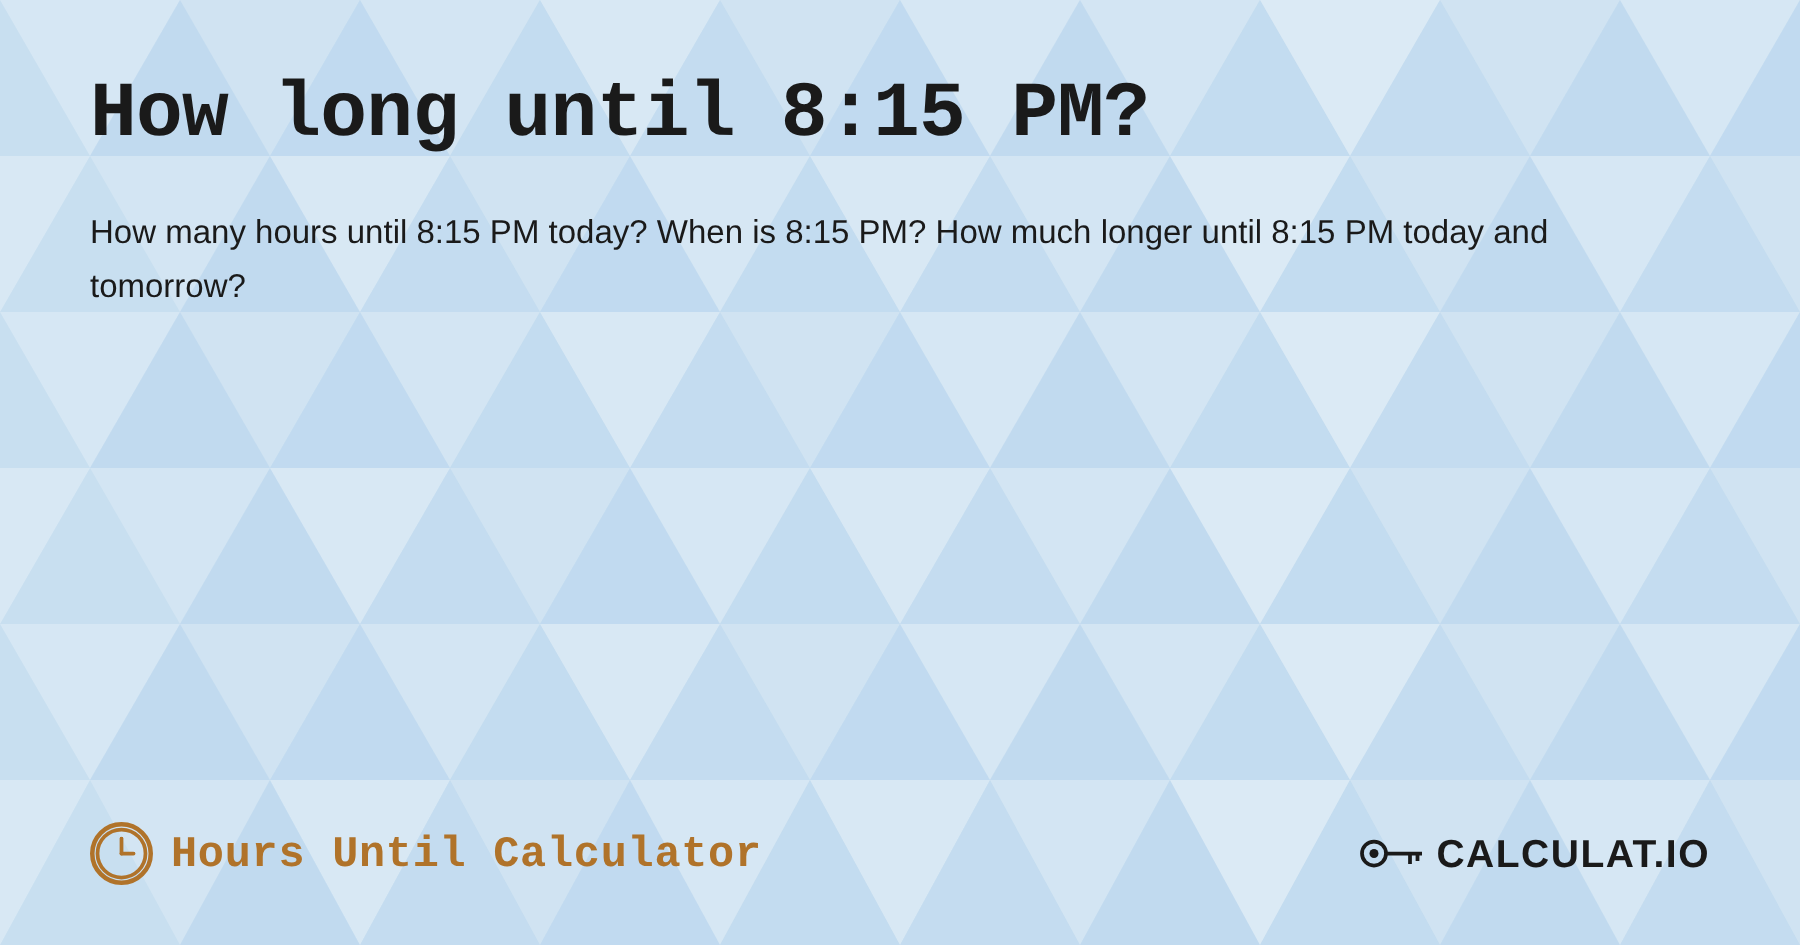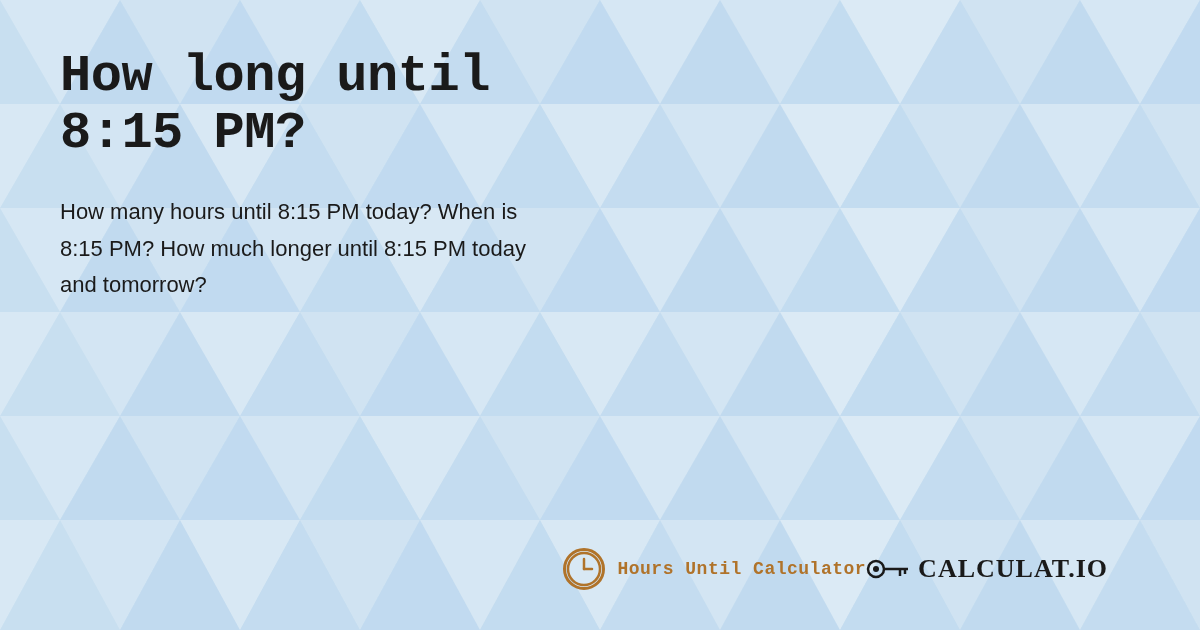--- a/index.html
+++ b/index.html
@@ -17,23 +17,24 @@
     .bg-pattern {
       position: absolute;
       top: 0; left: 0;
       width: 100%; height: 100%;
       z-index: 0;
     }
 
     .content {
       position: relative;
       z-index: 1;
-      padding: 48px 92px 40px 60px;
+      padding: 48px 60px 40px 60px;
       height: 100%;
       display: flex;
+      flex-direction: column;
       justify-content: flex-start;
     }
 
     .main-title {
       font-family: 'Courier New', Courier, monospace;
       font-size: 52px;
       font-weight: 900;
       color: #1a1a1a;
       letter-spacing: -0.5px;
       line-height: 1.1;
@@ -92,40 +93,40 @@
       width: 9px;
       height: 2px;
       background: #b0732a;
       top: 50%;
       left: 50%;
       transform: translateY(-50%);
     }
 
     .footer-brand-text {
       font-family: 'Courier New', Courier, monospace;
-      font-size: 18px;
+      font-size: 29px;
       font-weight: 700;
       color: #b0732a;
       letter-spacing: 0.5px;
     }
 
     .footer-right {
       display: flex;
       align-items: center;
       gap: 6px;
     }
 
     .calculat-logo {
       display: flex;
       align-items: center;
       gap: 4px;
     }
 
     .calculat-text {
-      font-family: Liberation Serif, serif;
+      font-family: Liberation Sans, sans-serif;
       font-size: 26px;
       font-weight: 700;
       color: #1a1a1a;
       letter-spacing: 1px;
     }
 
     .text-section {
       flex: 1;
     }
   </style>

